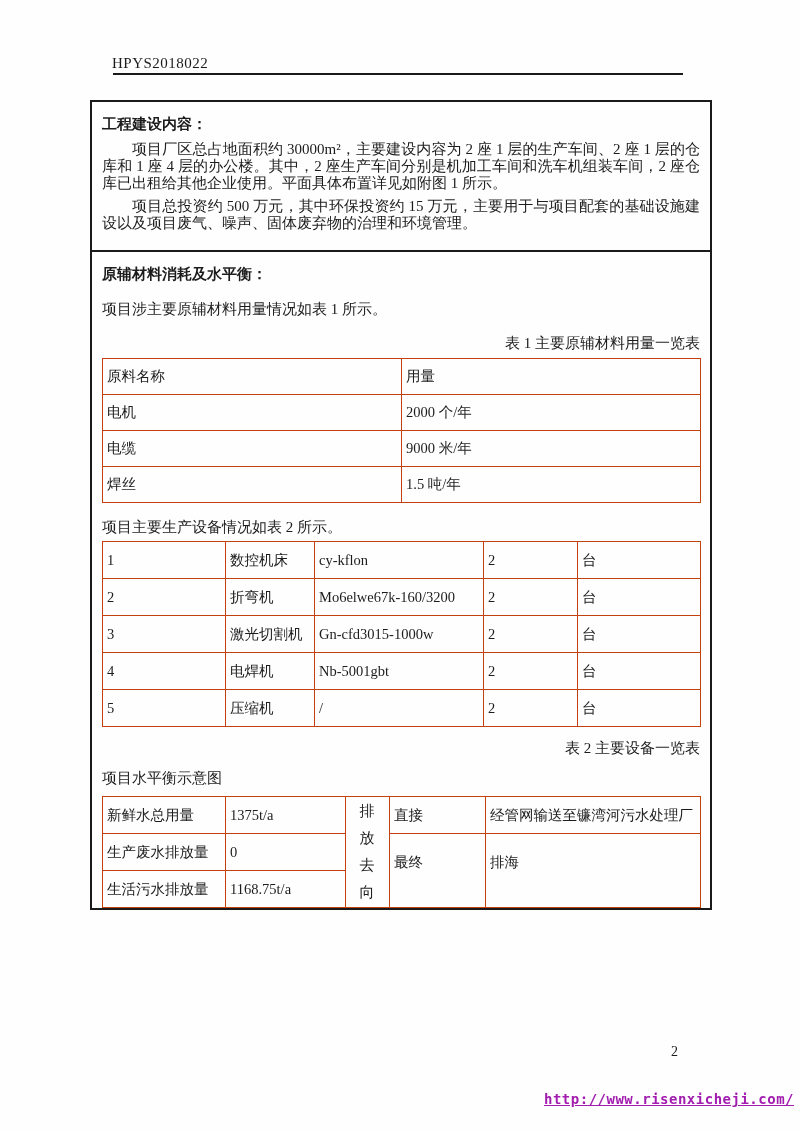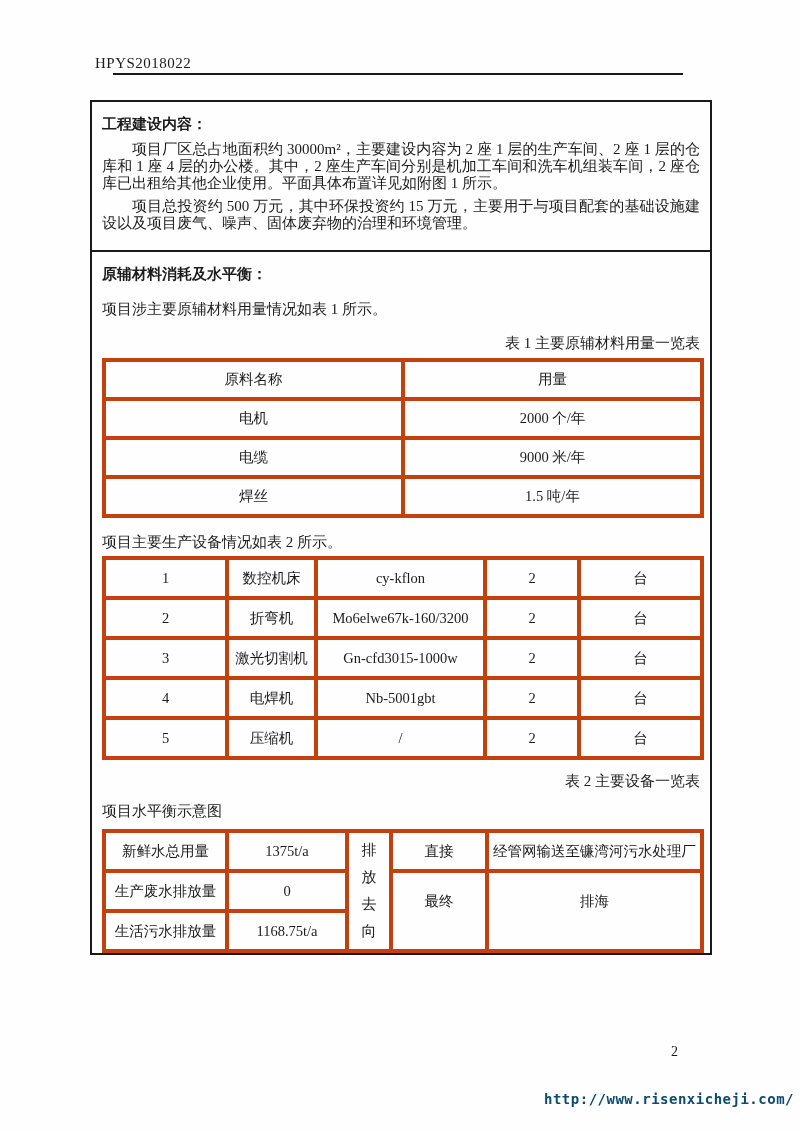--- a/index.html
+++ b/index.html
@@ -7,21 +7,21 @@
     position: relative;
     width: 800px;
     height: 1131px;
     background: #fefefe;
     font-family: "Liberation Serif", "DejaVu Serif", serif;
     color: #1c1c1c;
     overflow: hidden;
   }
   .doc-number {
     position: absolute;
-    left: 95px;
+    left: 112px;
     top: 55px;
     font-size: 15px;
     letter-spacing: 0.5px;
   }
   .header-rule {
     position: absolute;
     left: 113px;
     top: 73px;
     width: 570px;
     height: 2px;
@@ -65,23 +65,22 @@
   .caption.cap2 { margin-top: 10px; }
   table {
     border-collapse: collapse;
     table-layout: fixed;
     width: 598px;
   }
   .tbl-materials { margin-top: 3px; }
   .tbl-equipment { margin-top: 2px; }
   .tbl-water { margin-top: 6px; margin-bottom: 0; }
   td {
-    border: 4px solid #c2410c;
+    border: 1px solid #c2410c;
     font-size: 14.5px;
-    text-align: center;
     vertical-align: middle;
     height: 36px;
     padding: 0 4px;
     overflow: hidden;
   }
   .tbl-materials td { height: 35px; }
   .tbl-water td { height: 36px; }
   .vert-cell { padding: 0; }
   .vert-inner {
     width: 16px;
@@ -98,21 +97,22 @@
     font-size: 14px;
   }
   .watermark {
     position: absolute;
     right: 6px;
     top: 1091px;
     font-family: "DejaVu Sans Mono", monospace;
     font-weight: bold;
     font-size: 14px;
     letter-spacing: 0.5px;
-    color: #0c4a6e;
+    color: #a21caf;
+    text-decoration: underline;
   }
 </style>
 </head>
 <body>
 
 <div class="page">
 
   <div class="doc-number">HPYS2018022</div>
   <div class="header-rule"></div>
 

